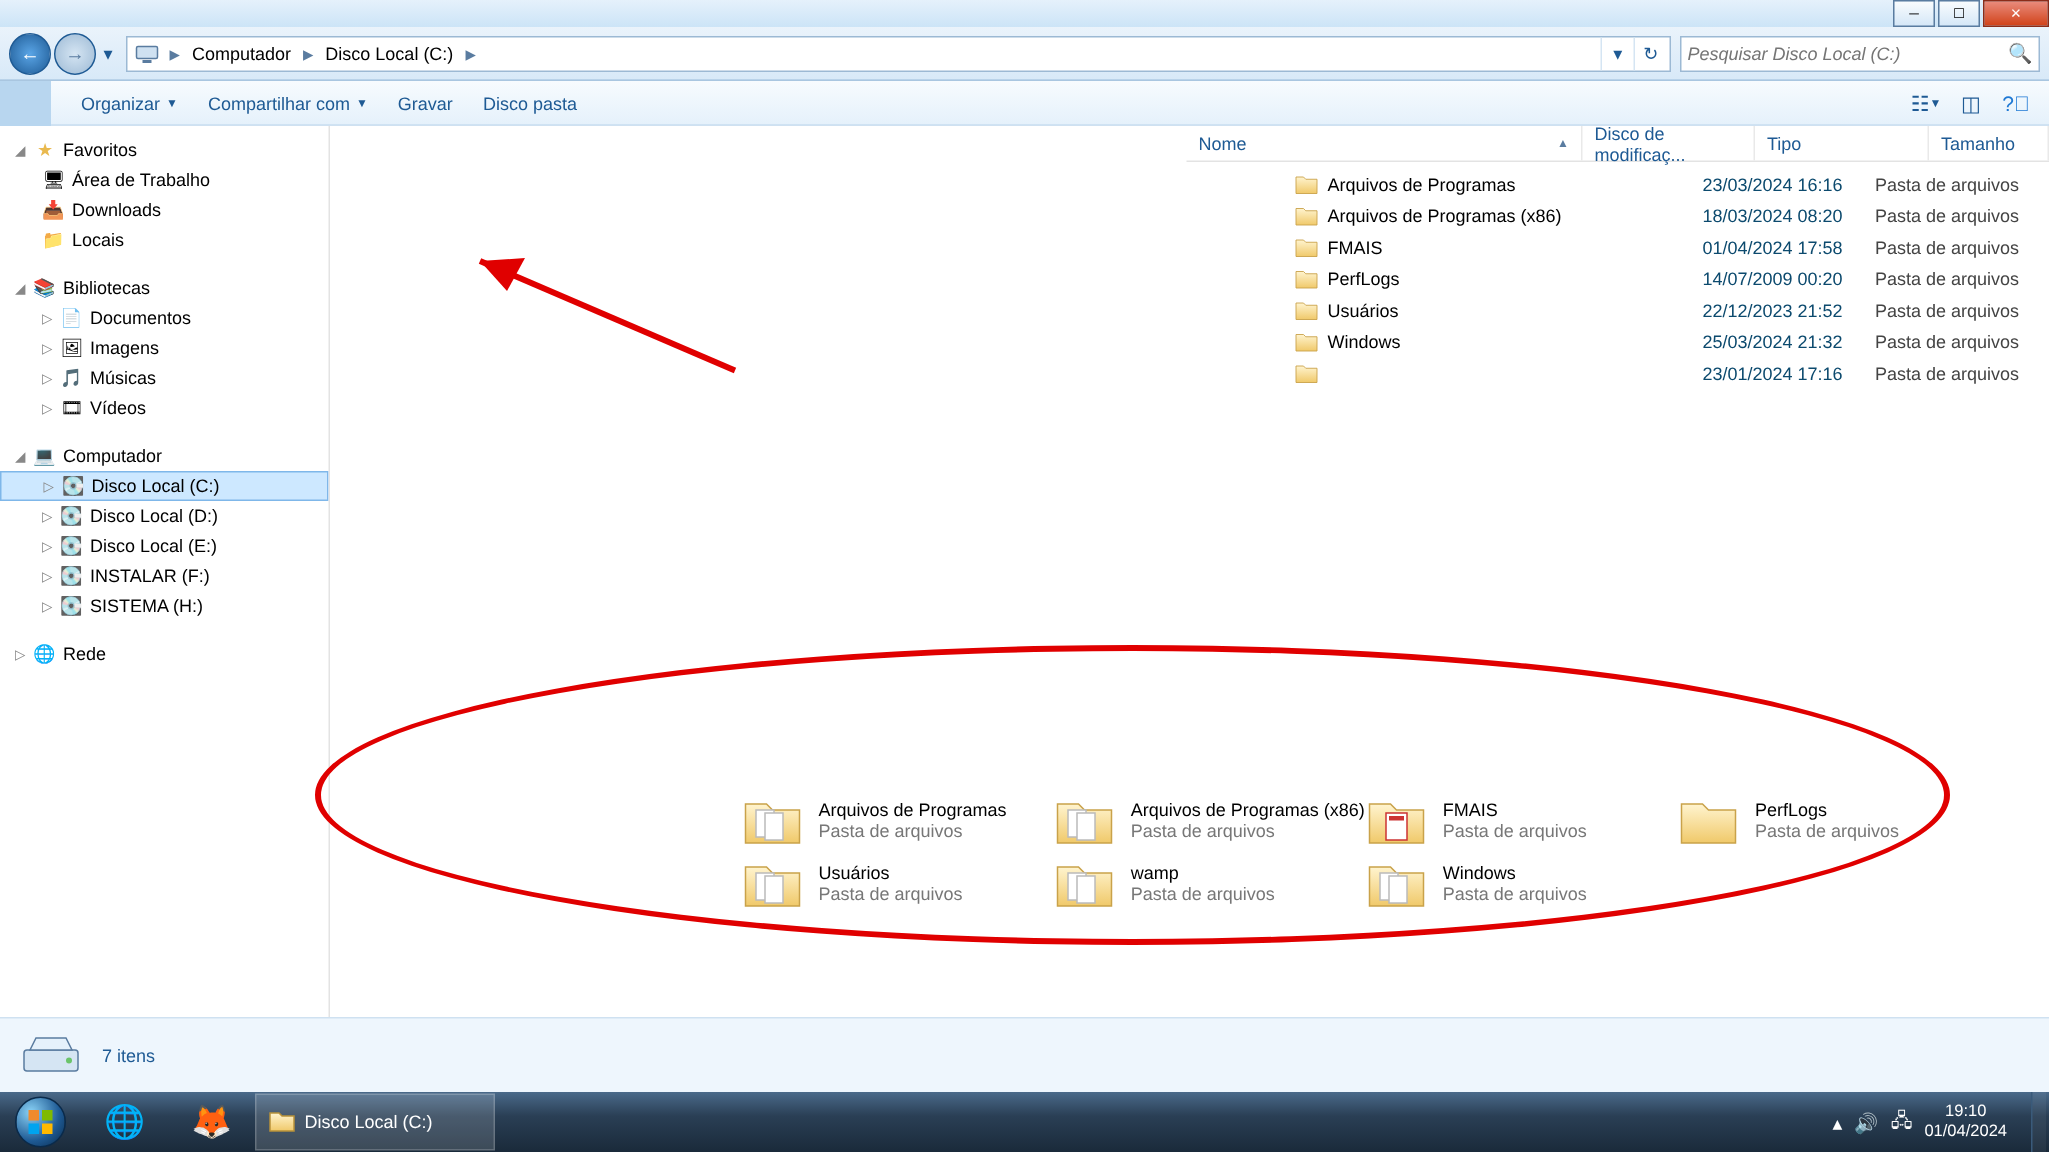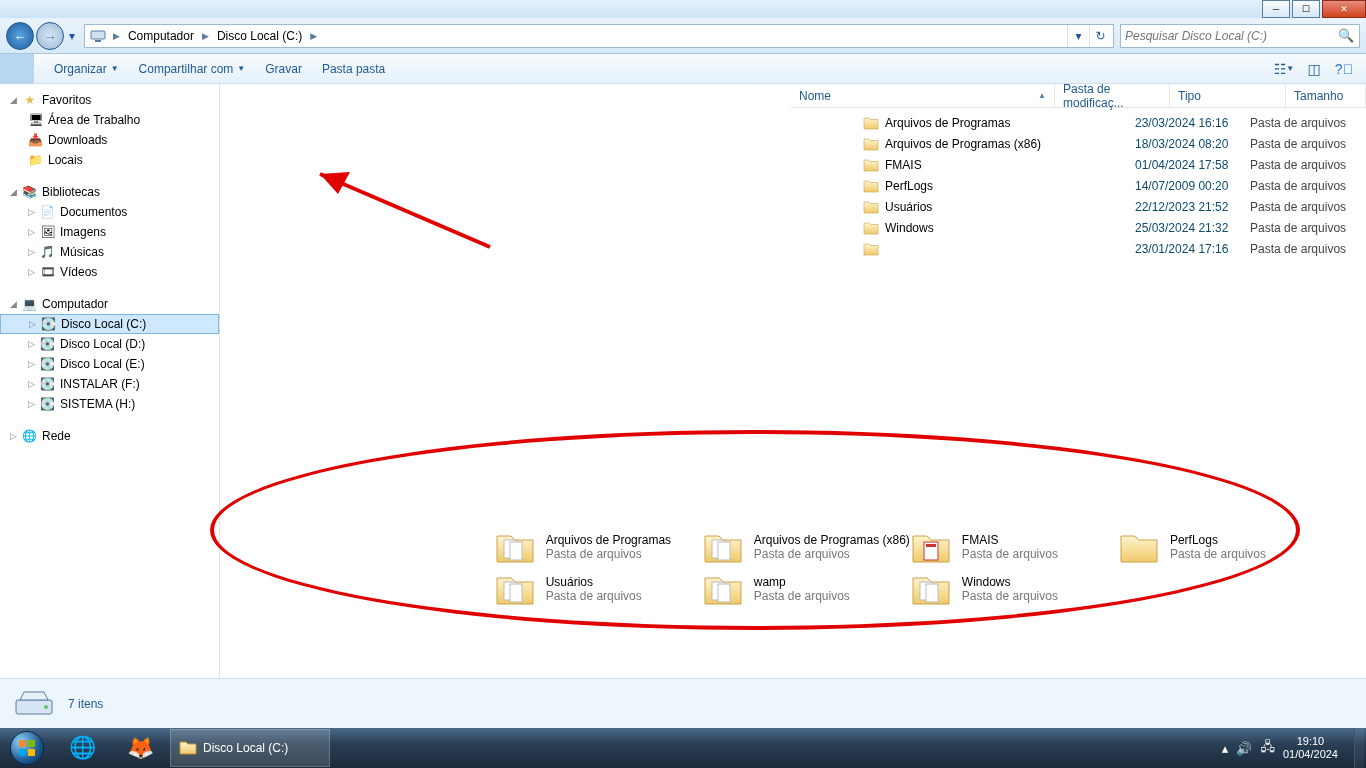--- a/index.html
+++ b/index.html
@@ -146,21 +146,21 @@
   <div class="toolbar">
     <div class="tb-item">
         <span>Organizar</span>
         <span class="dd">▼</span>
       </div>
     <div class="tb-item">
         <span>Compartilhar com</span>
         <span class="dd">▼</span>
       </div>
     <div class="tb-item">Gravar</div>
-    <div class="tb-item">Pasta pasta</div>
+    <div class="tb-item">Disco pasta</div>
     <div class="tb-right">
       <div class="tb-icon">☷<span style="font-size:8px">▼</span></div>
       <div class="tb-icon">◫</div>
       <div class="tb-icon" style="color:#1e78d4">?⃝</div>
     </div>
   </div>
 
   <div class="body">
     <div class="sidebar">
       <div class="tree-group">
@@ -246,21 +246,21 @@
             <span class="toggle">▷</span>
             <span class="ic">🌐</span>
             <span>Rede</span>
           </div>
       </div>
     </div>
 
     <div class="main">
       <div class="col-head">
         <div class="col c-nome sorted">Nome</div>
-        <div class="col c-data">Pasta de modificaç...</div>
+        <div class="col c-data">Disco de modificaç...</div>
         <div class="col c-tipo">Tipo</div>
         <div class="col c-tam">Tamanho</div>
       </div>
       <div class="rows" id="rows">
           <div class="row">
             <span class="ic"><svg width="16" height="14" viewBox="0 0 16 14">
                 <path d="M1 2 h5 l1.5 1.5 H15 V13 H1 Z" fill="url(#fg2)" stroke="#c9a24a" stroke-width="0.6"></path>
               </svg></span>
             <span class="c-nome">Arquivos de Programas</span>
             <span class="c-data">23/03/2024 16:16</span>

